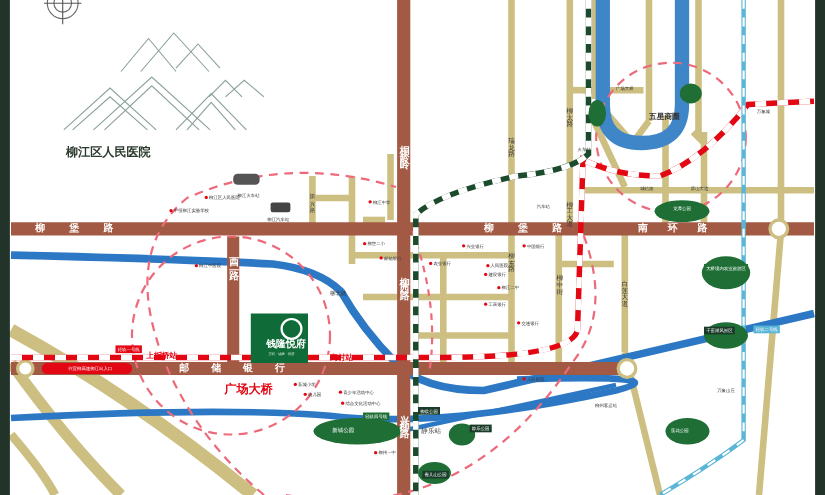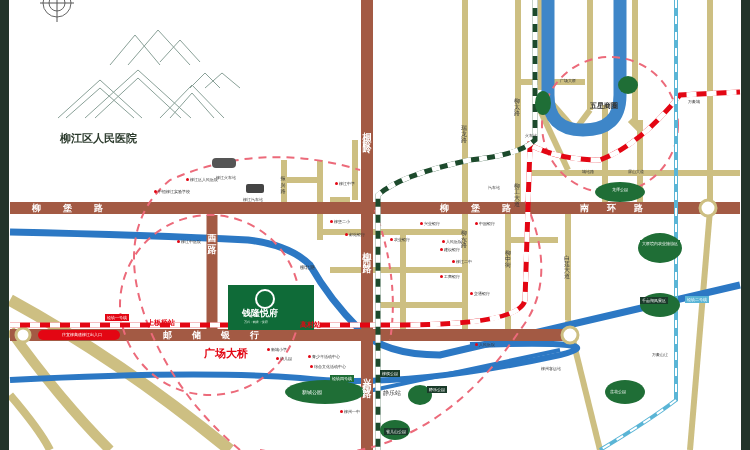--- a/index.html
+++ b/index.html
@@ -129,21 +129,21 @@
     <line x1="57" y1="-12" x2="57" y2="22" stroke="#555"></line>
     <line x1="40" y1="3" x2="74" y2="3" stroke="#555"></line>
   </g>
 
   <rect x="0" y="0" width="9" height="450" fill="#22342a"></rect>
   <rect x="741" y="0" width="9" height="450" fill="#22342a"></rect>
 </svg>
 
 <div class="lbl green-title" style="left:60px;top:133px;">柳江区人民医院</div>
 
-<div style="position:absolute;left:228px;top:285px;width:86px;height:45px;background:#0f6b38;">
+<div style="position:absolute;left:228px;top:285px;width:52px;height:45px;background:#0f6b38;">
   <div style="position:absolute;left:27px;top:4px;width:16px;height:16px;border:2px solid #fff;border-radius:50%;"></div>
   <div class="lbl" style="left:14px;top:24px;color:#fff;font-size:9px;font-weight:bold;">钱隆悦府</div>
   <div class="lbl" style="left:16px;top:36px;color:#d9efe0;font-size:3px;">万科 · 钱隆 · 悦府</div>
 </div>
 
 <div class="lbl red-big" style="left:204px;top:348px;font-size:11px;">广场大桥</div>
 <div class="lbl" style="left:590px;top:103px;font-size:7px;color:#333;font-weight:bold;">五星商圈</div>
 
 <div class="lbl road-txt" style="left:32px;top:204px;letter-spacing:22px;">柳堡路</div>
 <div class="lbl road-txt" style="left:440px;top:204px;letter-spacing:22px;">柳堡路</div>
@@ -162,21 +162,21 @@
 <div class="lbl v" style="left:505px;top:245px;font-size:6px;color:#333;">柳中街</div>
 <div class="lbl" style="left:300px;top:265px;font-size:5px;color:#333;">柳北路</div>
 <div class="lbl v" style="left:564px;top:250px;font-size:6px;color:#333;">白莲大道</div>
 <div class="lbl" style="left:560px;top:79px;font-size:4px;color:#333;">广场大桥</div>
 <div class="lbl" style="left:582px;top:170px;font-size:4px;color:#333;">城站路</div>
 <div class="lbl" style="left:628px;top:170px;font-size:4px;color:#333;">屏山大道</div>
 
 <div class="lbl" style="left:62px;top:333px;font-size:4px;color:#fff;">往宜柳高速柳江出入口</div>
 
 <div class="tag" style="left:105px;top:314px;background:#e30613;">轻轨一号线</div>
-<div class="station" style="left:147px;top:318px;">上板桥站</div>
+<div class="station" style="left:133px;top:318px;">上板桥站</div>
 <div class="station" style="left:300px;top:320px;">高村站</div>
 <div class="lbl" style="left:383px;top:390px;font-size:6px;color:#333;">静乐站</div>
 <div class="lbl tiny" style="left:525px;top:134px;">火车站</div>
 <div class="lbl tiny" style="left:688px;top:100px;">万象城</div>
 
 <div class="lbl tiny" style="left:216px;top:176px;">柳江火车站</div>
 <div class="lbl tiny" style="left:243px;top:198px;">柳江汽车站</div>
 <div class="lbl tiny" style="left:488px;top:186px;">汽车站</div>
 <div class="lbl tiny" style="left:541px;top:367px;">柳州客运站</div>
 <div style="position:absolute;left:212px;top:158px;width:24px;height:10px;background:#555;border-radius:4px;"></div>

